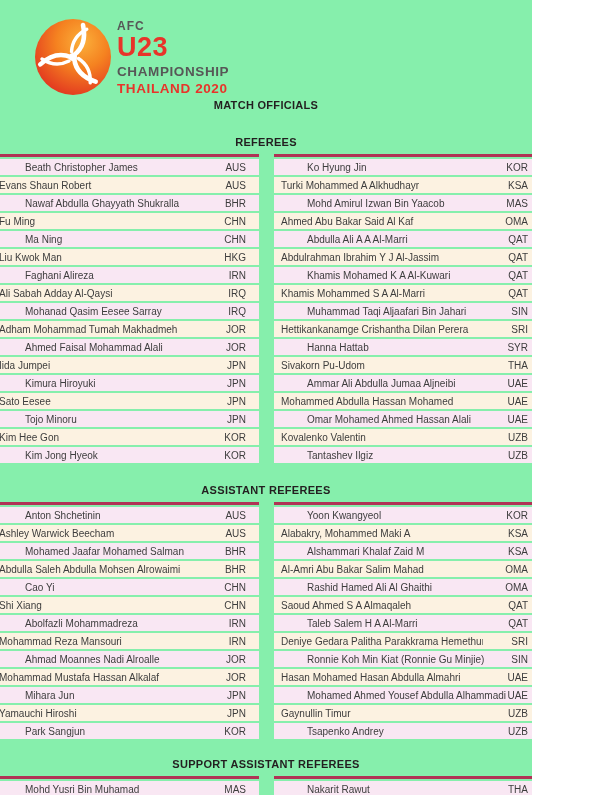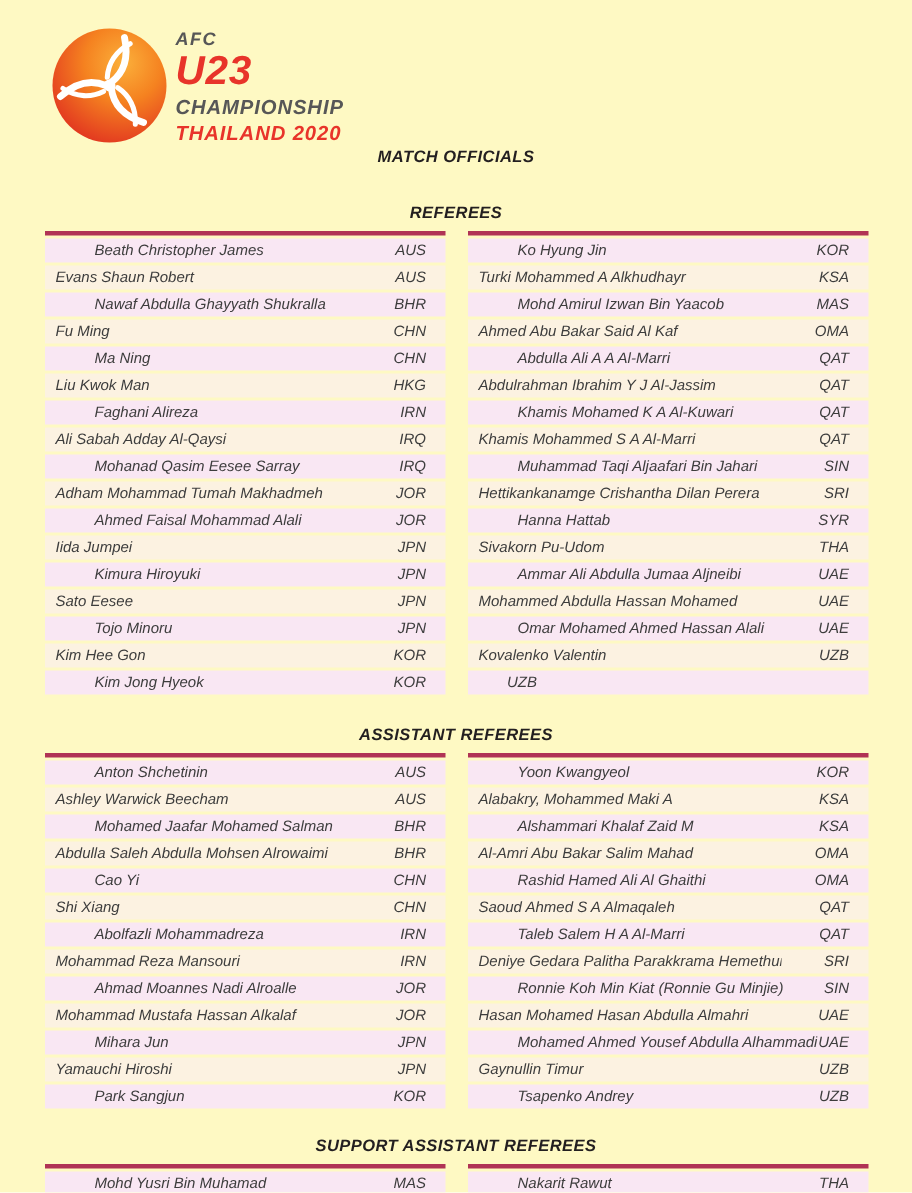--- a/index.html
+++ b/index.html
@@ -1,22 +1,21 @@
 <!DOCTYPE html>
 <html style="--accent: #b03355; --row-pink: #f9e7f3; --row-cream: #fcf2e1; --text: #3d3d3d; --logo-red: #e8342a; --logo-dark: #575757;"><head>
 <meta charset="utf-8">
 <style>
   html,body{margin:0;padding:0;background:#ffffff;}
   body{font-family:"Liberation Sans","DejaVu Sans",sans-serif;}
   .page{
     position:relative;
-    width:608px;height:795px;
-    background:#fef9c3;
+    width:532px;height:795px;
+    background:#86efac;
     overflow:hidden;
-    font-style:italic;
   }
   
   .logo-block{
     position:absolute;top:17px;left:33px;
     display:flex;align-items:flex-start;
   }
   .logo-ball{width:80px;height:80px;flex:0 0 auto;}
   .logo-text{margin-left:4px;padding-top:3px;line-height:1;}
   .logo-afc{font-weight:bold;font-size:12px;letter-spacing:1px;color:var(--logo-dark);}
   .logo-u23{font-weight:bold;font-size:27px;letter-spacing:0.5px;color:var(--logo-red);margin-top:2px;}
@@ -226,20 +225,21 @@
             </div>
             <div class="row pink">
               <div class="cell-name">Omar Mohamed Ahmed Hassan Alali</div>
               <div class="cell-code">UAE</div>
             </div>
             <div class="row cream">
               <div class="cell-name">Kovalenko Valentin</div>
               <div class="cell-code">UZB</div>
             </div>
             <div class="row pink">
+              <div class="cell-name">Tantashev Ilgiz</div>
               <div class="cell-code">UZB</div>
             </div>
           </div>
         </div>
       </div>
       <div class="section" id="section-1">
         <div class="section-title">ASSISTANT REFEREES</div>
         <div class="cols">
           <div class="officials-table">
             <div class="row pink">

